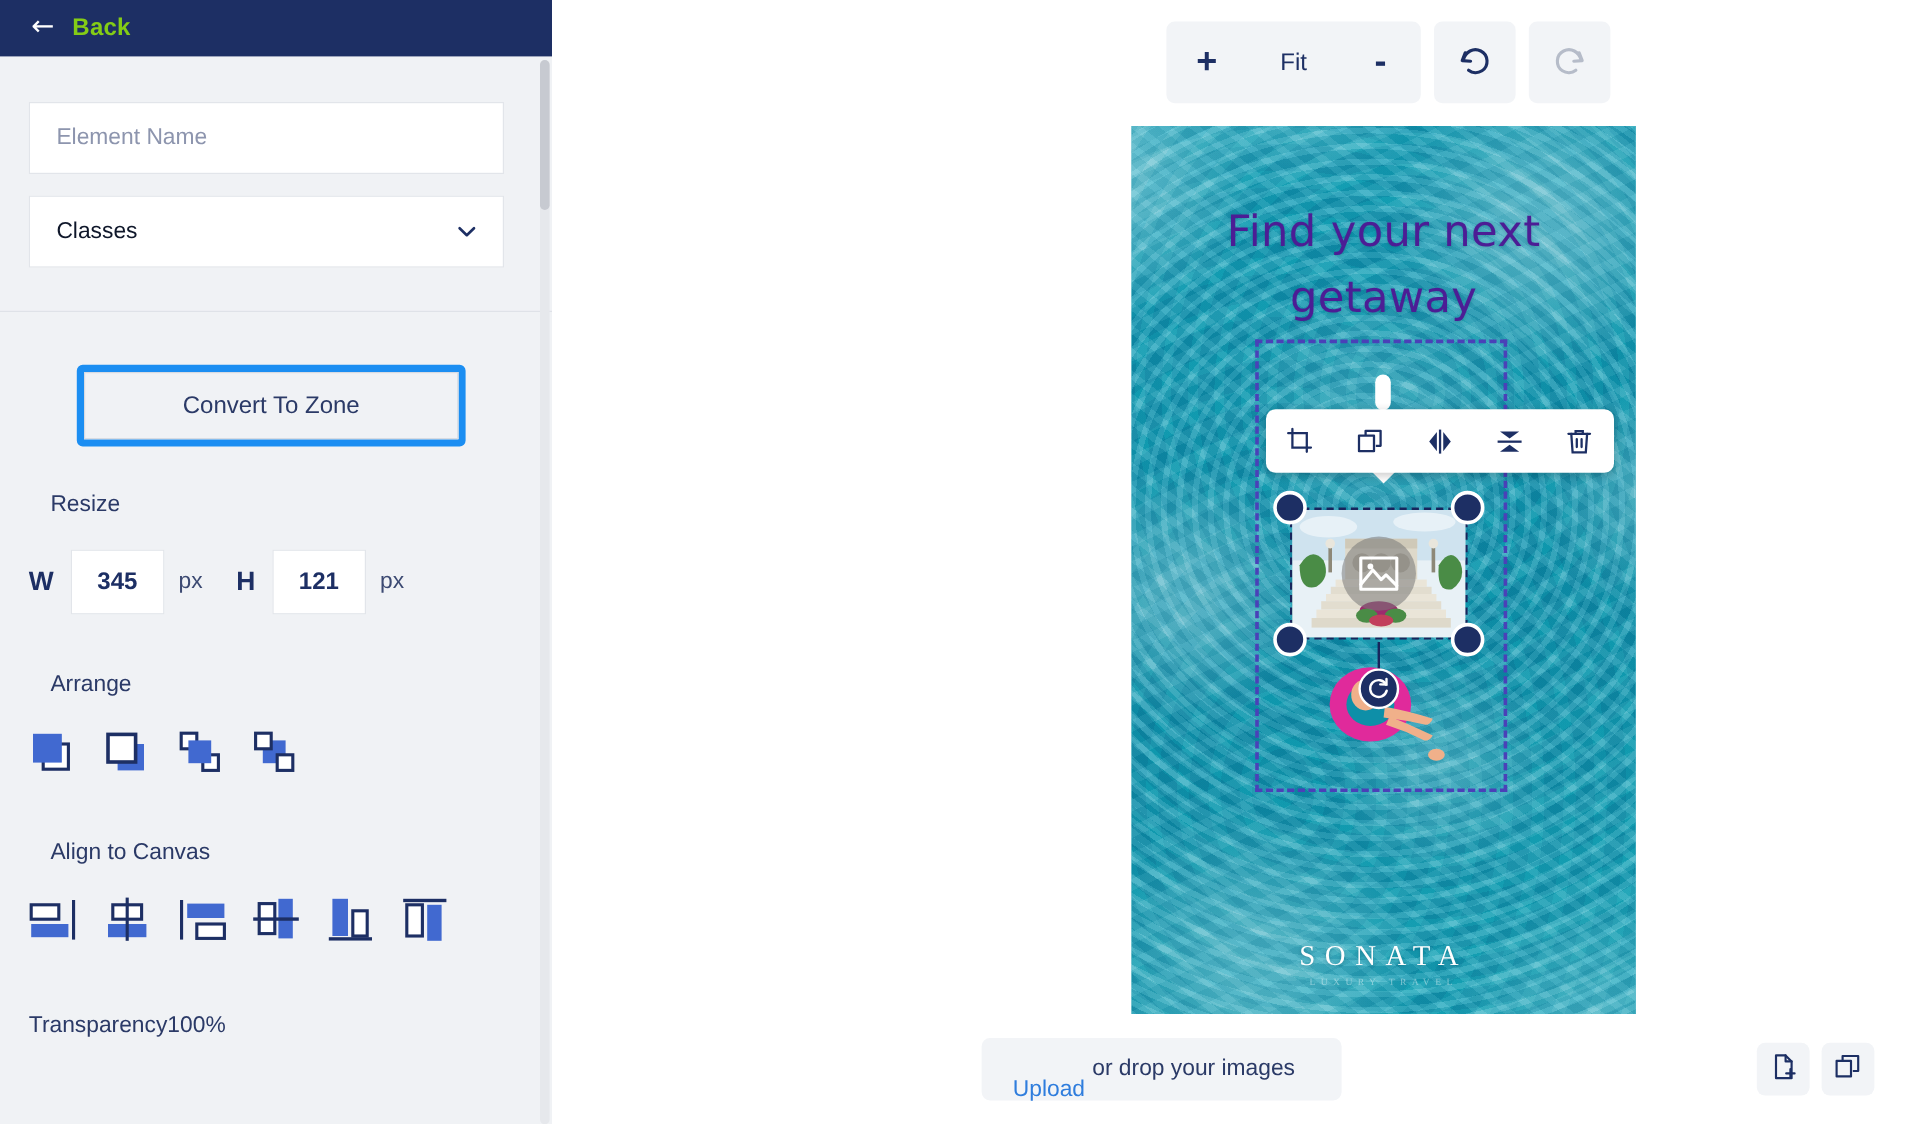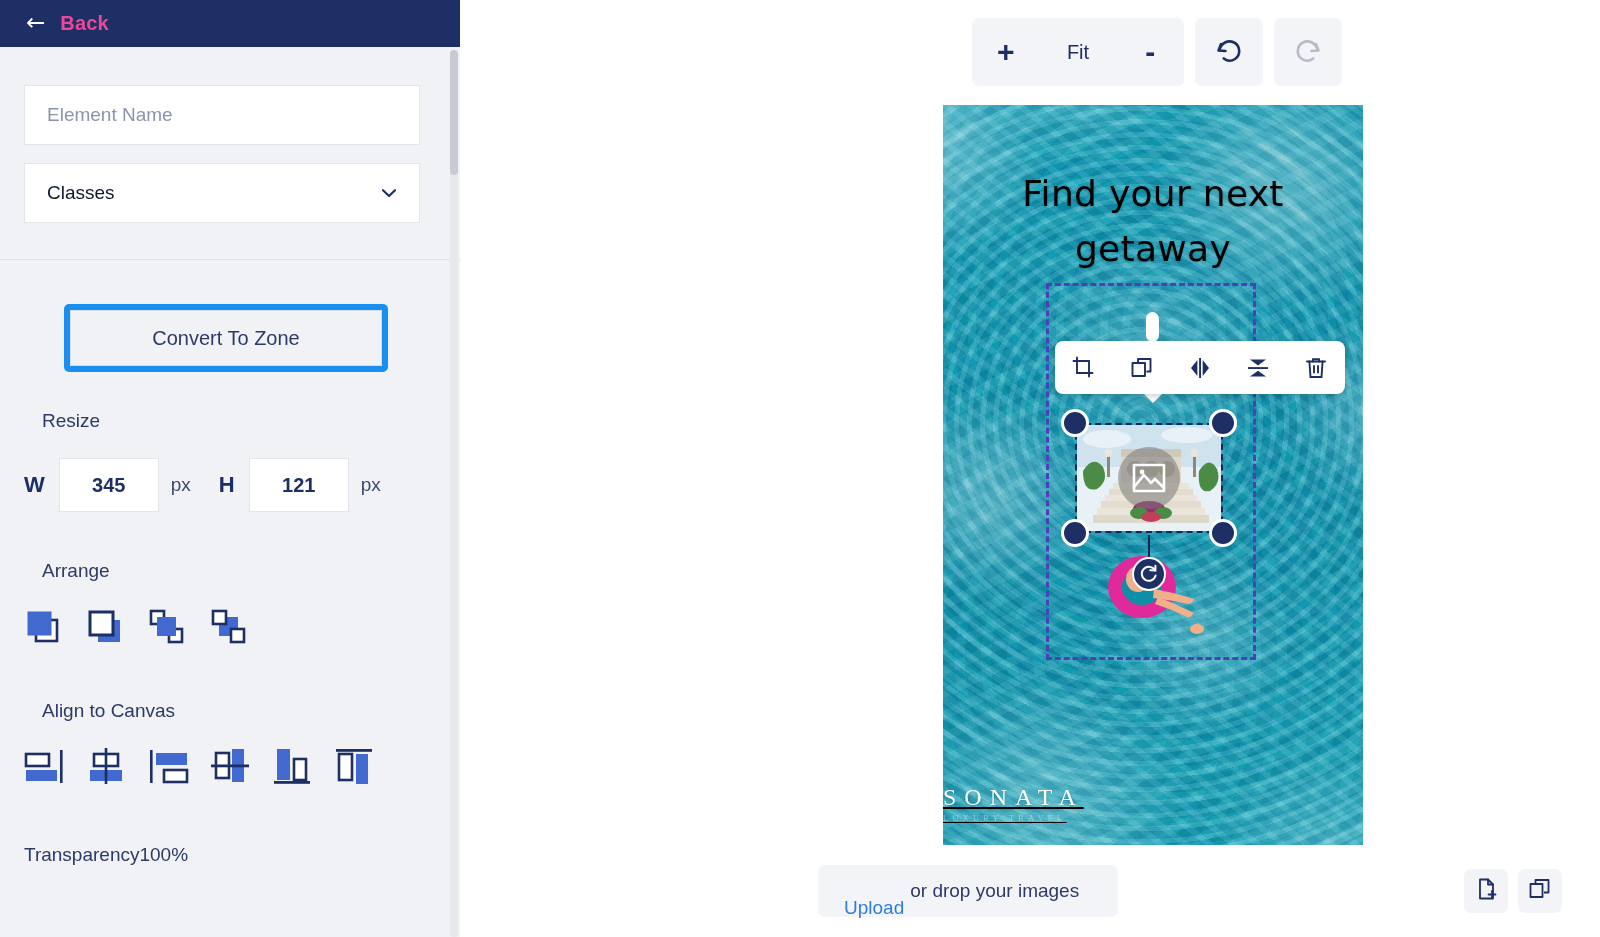--- a/index.html
+++ b/index.html
@@ -25,21 +25,21 @@
     display: flex; align-items: center;
     padding-left: 26px;
     flex: 0 0 47px;
   }
   #back-arrow {
     color: #ffffff; font-size: 23px; line-height: 1;
     margin-right: 15px; margin-top: -2px;
     font-family: "DejaVu Sans", sans-serif;
   }
   #back-label {
-    color: #ec4899; font-size: 20px; font-weight: bold;
+    color: #84cc16; font-size: 20px; font-weight: bold;
     letter-spacing: .2px;
   }
   #panel-scroll {
     flex: 1 1 auto;
     position: relative;
     overflow: hidden;
   }
   .scrollbar-track {
     position: absolute; right: 2px; top: 3px;
     width: 8px; height: 887px;
@@ -114,21 +114,21 @@
     padding-left: 42px;
   }
   #resize-label { margin-top: 38px; }
 
   #resize-row {
     display: flex; align-items: center;
     padding-left: 24px; margin-top: 26px;
   }
   .dim-letter { font-size: 22px; font-weight: bold; color: #1d2f64; }
   .dim-box {
-    width: 100px; height: 54px;
+    width: 78px; height: 54px;
     background: #ffffff; border: 1px solid #e2e5ea;
     display: flex; align-items: center; justify-content: center;
     font-size: 20px; font-weight: bold; color: #1d2f64;
     margin-left: 14px;
     cursor: text;
   }
   .dim-unit { font-size: 19px; color: #3c4a72; margin-left: 12px; }
   #h-group { margin-left: 28px; display: flex; align-items: center; }
 
   #arrange-label { margin-top: 48px; }
@@ -224,32 +224,32 @@
     background:
       repeating-radial-gradient(ellipse 60% 40% at 55% 30%,
         rgba(255,255,255,.08) 0 8px, rgba(3,88,110,.08) 8px 22px),
       repeating-radial-gradient(ellipse 70% 55% at 30% 75%,
         rgba(255,255,255,.07) 0 10px, rgba(3,88,110,.07) 10px 26px);
     mix-blend-mode: overlay;
   }
   #poster-headline {
     position: absolute; top: 62px; left: 0; right: 0;
     text-align: center;
-    color: #000000;
+    color: #4c1d95;
     font-size: 36px;
     line-height: 1.52;
     font-weight: 400;
     letter-spacing: .3px;
     text-shadow: 0 1px 3px rgba(0,60,75,.25);
     padding: 0 30px;
     font-family: "DejaVu Sans", sans-serif;
   }
   #brand {
     position: absolute; bottom: 22px; left: 0; right: 0;
-    text-decoration: underline;
+    text-align: center;
   }
   #brand-name {
     color: #ffffff; font-size: 24px; letter-spacing: 8px;
     font-family: "Liberation Serif", serif;
     text-shadow: 0 1px 3px rgba(0,60,75,.3);
   }
   #brand-tag {
     color: rgba(255,255,255,.42); font-size: 8px; letter-spacing: 4.5px;
     font-family: "Liberation Serif", serif;
     margin-top: 3px;

